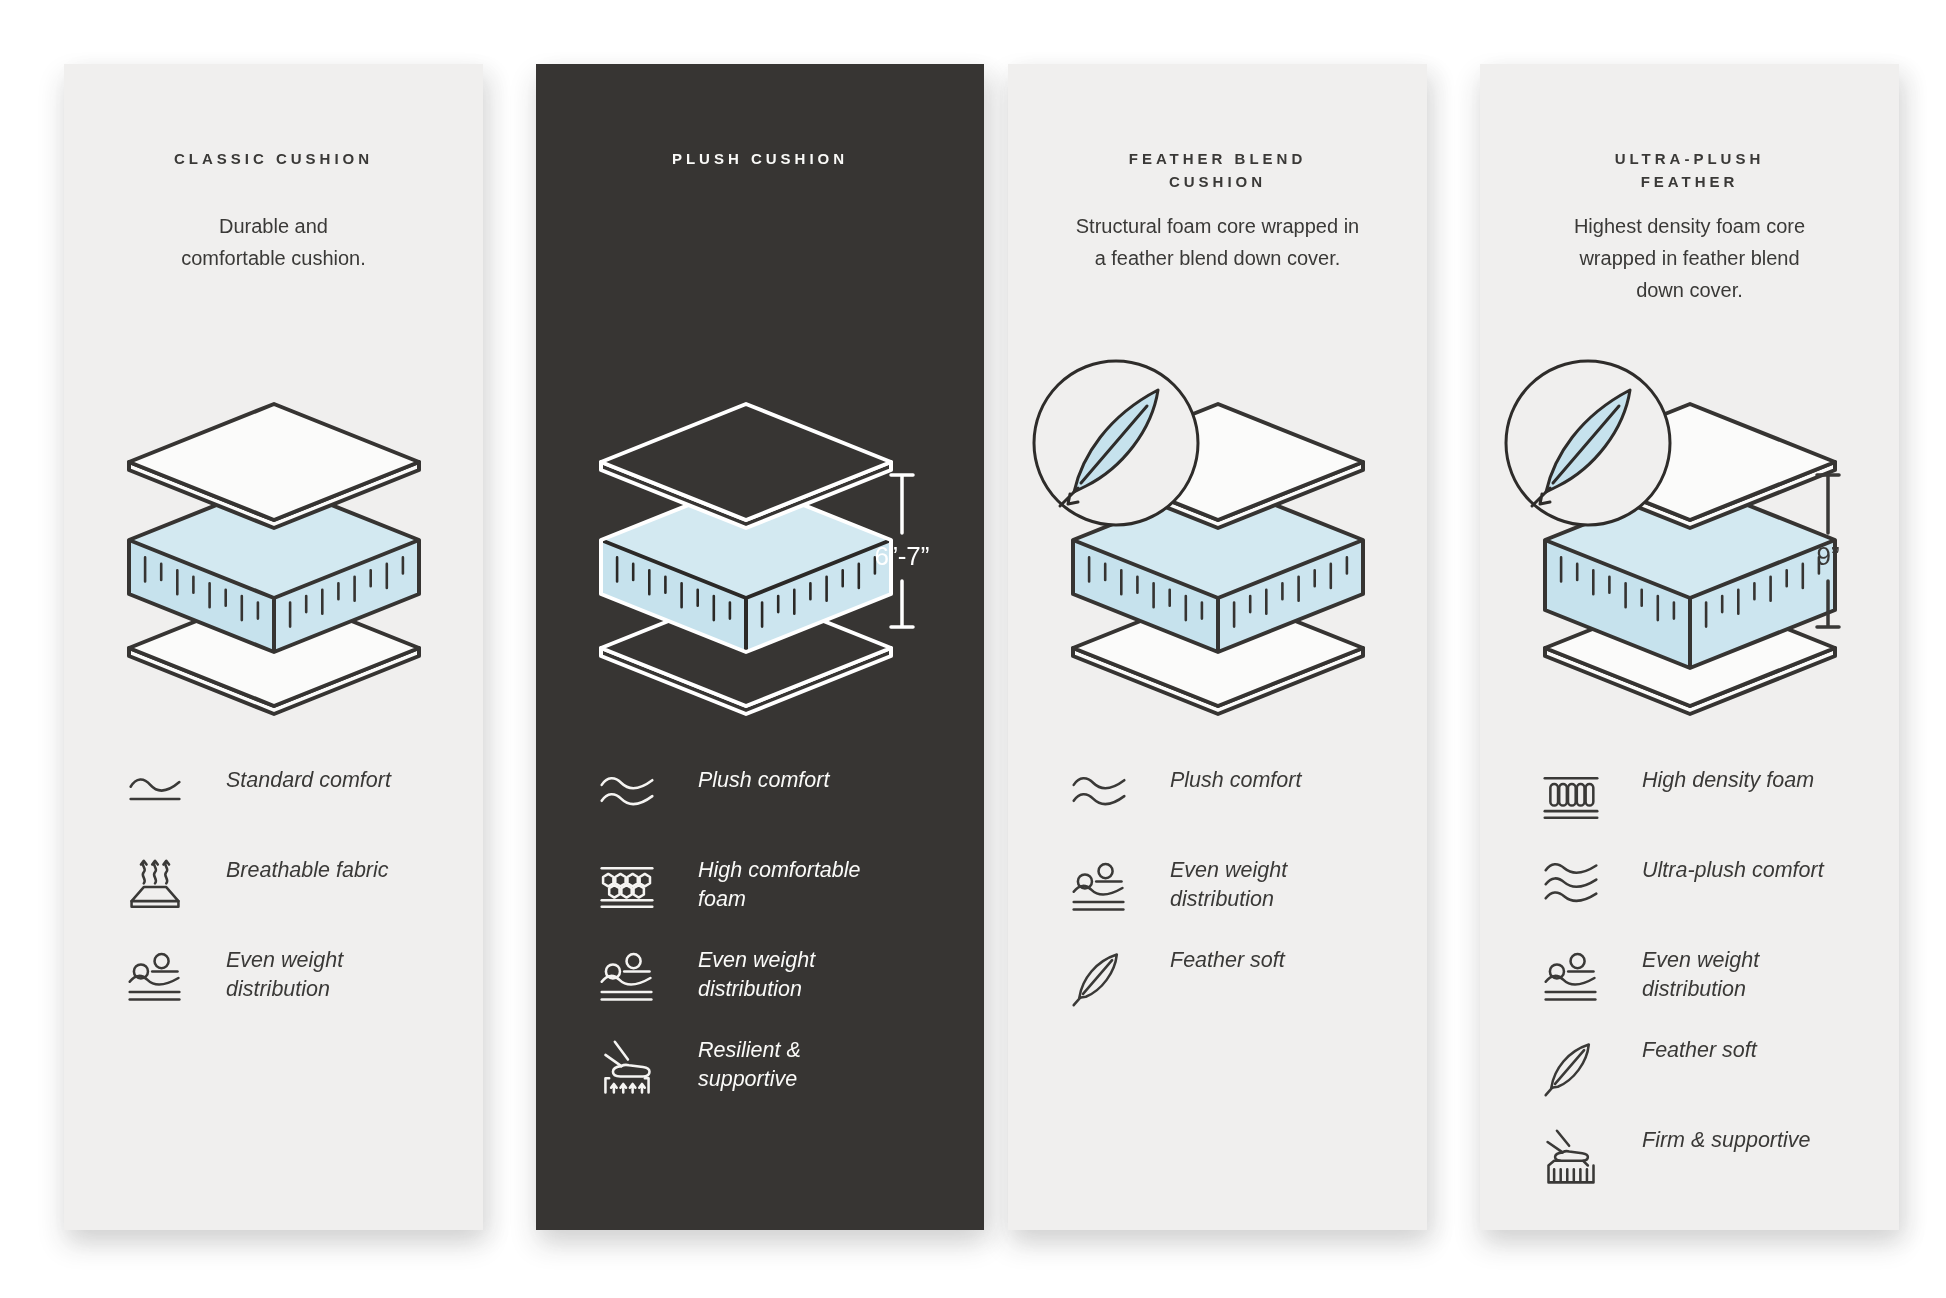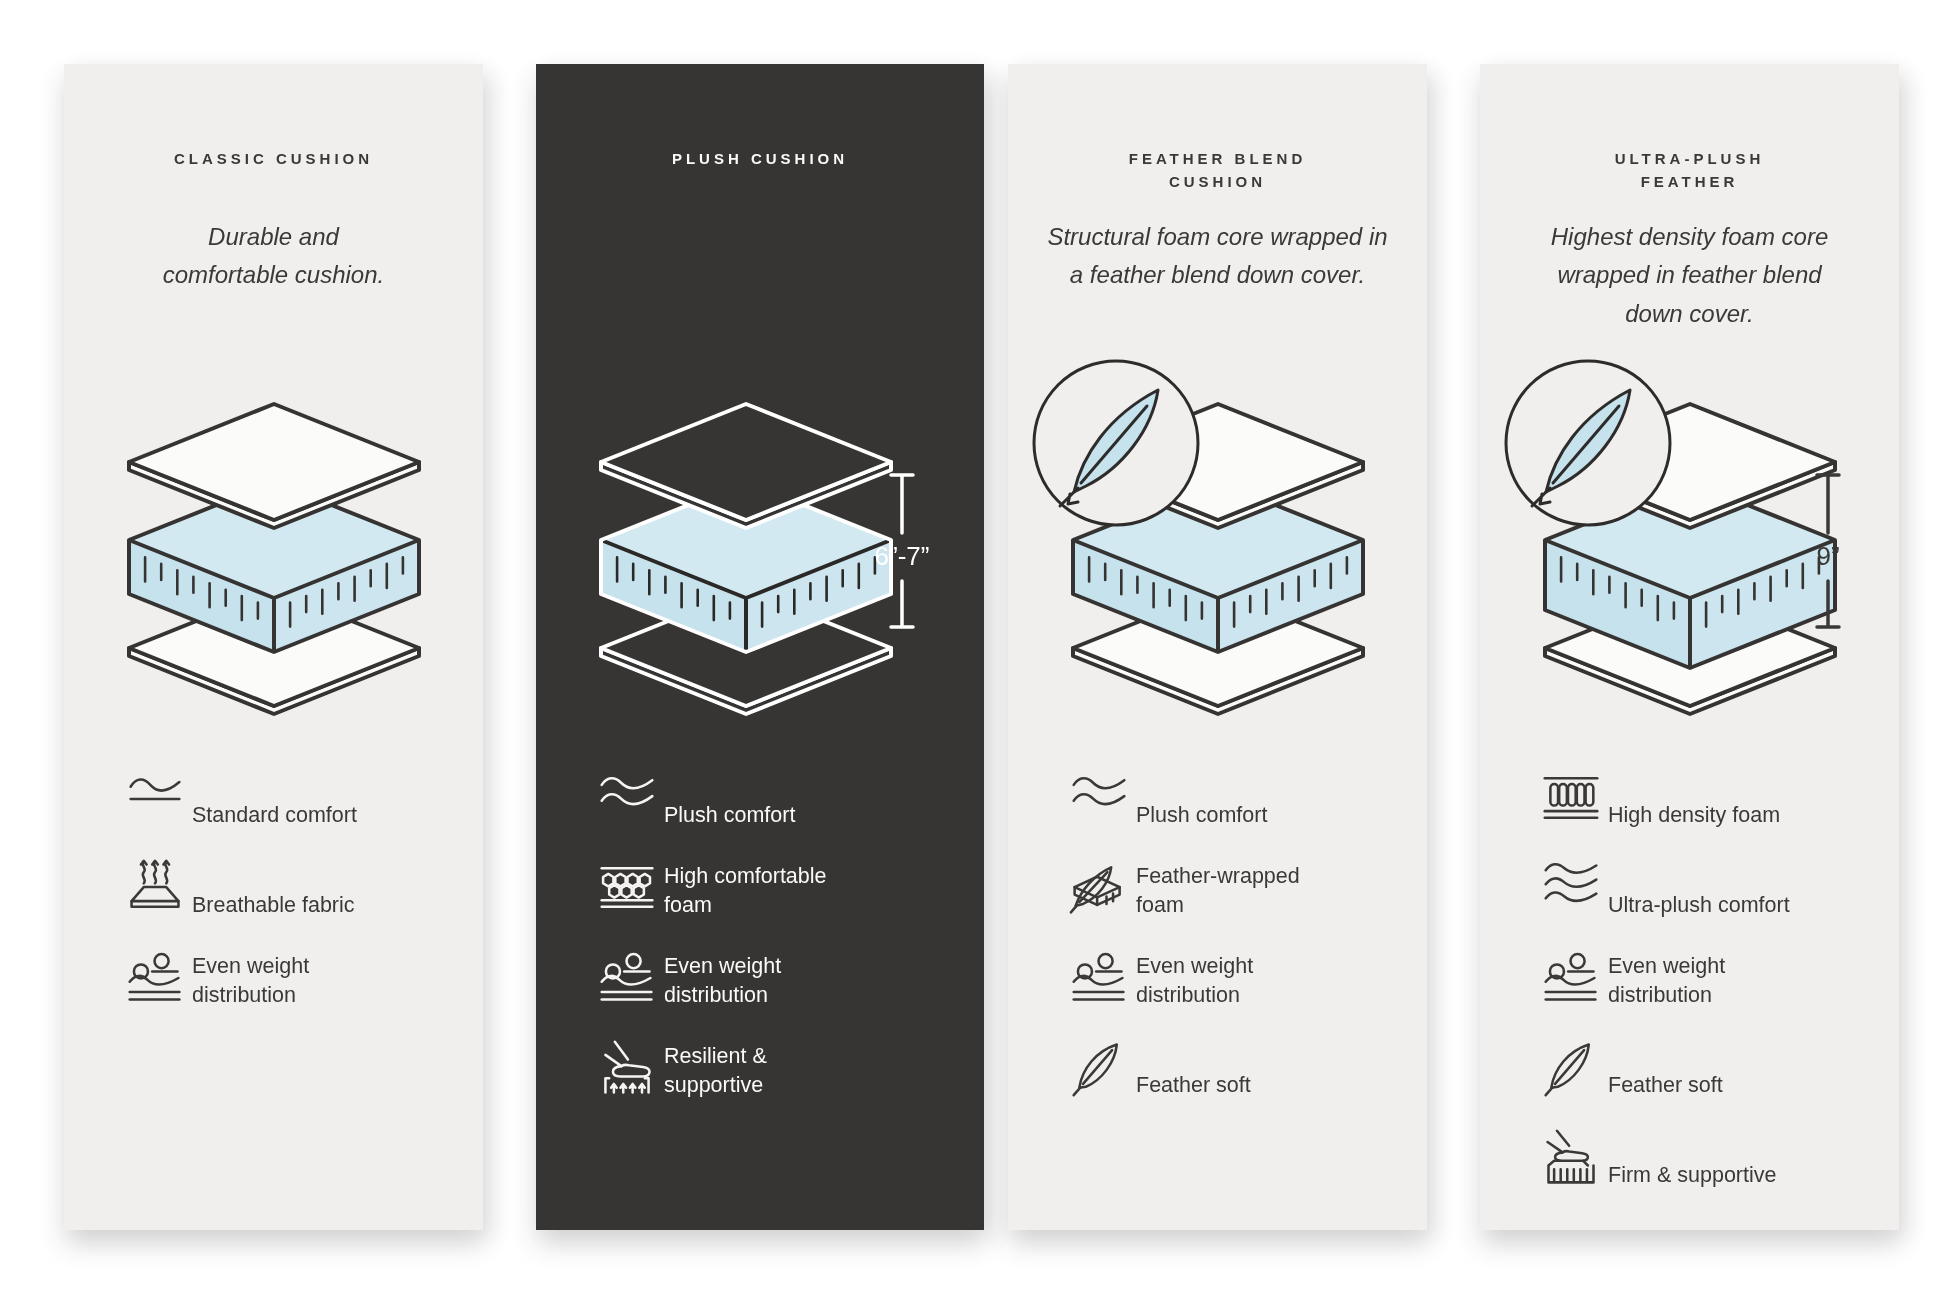--- a/index.html
+++ b/index.html
@@ -11,27 +11,27 @@
     position:absolute;top:64px;width:419px;height:1166px;background:#f0efee;
     box-shadow:0 14px 26px rgba(40,40,40,.16), 10px 8px 22px rgba(40,40,40,.07);
   }
   .panel.dark{background:#373533;color:#fafaf8;padding-left:29px;}
   .p0{left:64px;} .p1{left:536px;} .p2{left:1008px;} .p3{left:1480px;}
   .title{
     position:absolute;top:84px;left:8px;right:8px;margin:0;text-align:center;
     font-size:15px;font-weight:bold;letter-spacing:4px;line-height:1.5;white-space:pre-line;
   }
   .desc{
-    position:absolute;top:146px;left:22px;right:22px;margin:8px;text-align:center;
-    font-size:24px;line-height:1.6;white-space:pre-line;font-style:italic;
+    position:absolute;top:146px;left:22px;right:22px;margin:0;text-align:center;
+    font-size:20px;line-height:1.6;white-space:pre-line;
   }
   .panel.dark .desc{top:150px;}
   .illo{position:absolute;top:290px;left:0;width:419px;height:372px;}
   .features{position:absolute;top:702px;left:54px;right:12px;margin:0;padding:0;list-style:none;}
-  .feature{display:flex;align-items:flex-end;min-height:62px;margin-bottom:26px;}
+  .feature{display:flex;align-items:flex-start;gap:34px;min-height:62px;margin-bottom:26px;font-style:italic;}
   .fic{width:74px;min-width:74px;height:64px;display:flex;align-items:center;justify-content:center;}
   .fic svg{width:66px;height:60px;stroke:currentColor;fill:none;stroke-width:2.7;stroke-linecap:round;stroke-linejoin:round;}
   .panel.dark .fic svg{stroke:#f5f4f2;}
   .flabel{font-size:21.5px;line-height:1.35;max-width:200px;}
   .defs{position:absolute;width:0;height:0;overflow:hidden;}
 </style>
 </head>
 <body>
 
 <svg class="defs" aria-hidden="true">
@@ -244,28 +244,20 @@
           <path d="M52 152 L70 134 M60 150 l10 -2 M60 150 l2 -10" stroke="#2e2c2a" stroke-width="3" fill="none" stroke-linecap="round"></path>
         </svg></div>
     <ul class="features">
       <li class="feature">
         <span class="fic">
             <svg viewBox="0 0 64 64">
               <use href="#i-wave2"></use>
             </svg>
           </span>
         <span class="flabel">Plush comfort</span>
-      </li>
-      <li class="feature">
-        <span class="fic">
-            <svg viewBox="0 0 64 64">
-              <use href="#i-featherfoam"></use>
-            </svg>
-          </span>
-        <span class="flabel">Feather-wrapped foam</span>
       </li>
       <li class="feature">
         <span class="fic">
             <svg viewBox="0 0 64 64">
               <use href="#i-weight"></use>
             </svg>
           </span>
         <span class="flabel">Even weight distribution</span>
       </li>
       <li class="feature">

